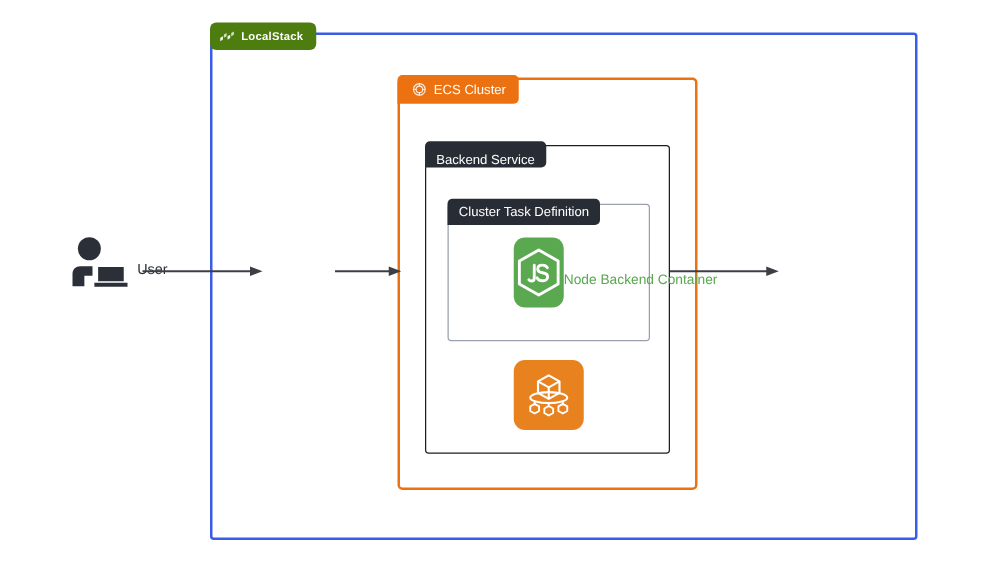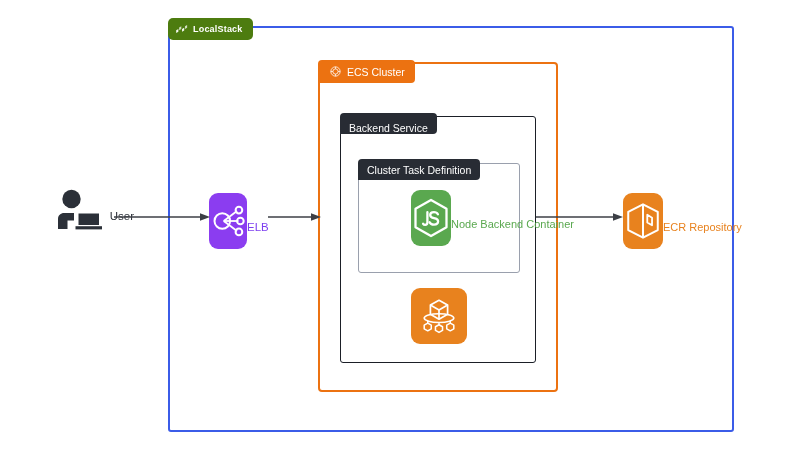--- a/index.html
+++ b/index.html
@@ -259,36 +259,20 @@
       <svg width="52" height="44" viewBox="0 0 52 44" aria-hidden="true">
         <circle cx="17.5" cy="10" r="9.2" fill="#2b3038"></circle>
         <path d="M4 40 L4 30 C4 26.5 6.6 24 10.2 24 L20 24 L20 31.5 L13.5 31.5 L13.5 40 Z" fill="#2b3038"></path>
         <path d="M24.5 24.5 L45 24.5 L45 36 L24.5 36 Z" fill="#2b3038"></path>
         <path d="M21.5 37.2 L48 37.2 L48 40.4 L21.5 40.4 Z" fill="#2b3038"></path>
       </svg>
     </div>
     <div class="node-label">User</div>
   </div>
 
-  <div class="node node-elb">
-    <div class="icon-tile tile-elb">
-      <svg width="38" height="38" viewBox="0 0 40 40" aria-hidden="true">
-        <g stroke="#ffffff" stroke-width="1.9" fill="none">
-          <line x1="15.5" y1="20" x2="29.5" y2="9.5"></line>
-          <line x1="15.5" y1="20" x2="31" y2="20"></line>
-          <line x1="15.5" y1="20" x2="29.5" y2="30.5"></line>
-        </g>
-        <circle cx="14" cy="20" r="8.2" fill="none" stroke="#ffffff" stroke-width="2.1"></circle>
-        <circle cx="31.5" cy="8.5" r="3.5" fill="none" stroke="#ffffff" stroke-width="2.1"></circle>
-        <circle cx="33" cy="20" r="3.5" fill="none" stroke="#ffffff" stroke-width="2.1"></circle>
-        <circle cx="31.5" cy="31.5" r="3.5" fill="none" stroke="#ffffff" stroke-width="2.1"></circle>
-      </svg>
-    </div>
-    <div class="node-label">ELB</div>
-  </div>
 
   <div class="node node-node">
     <div class="icon-tile tile-node">
       <svg width="40" height="42" viewBox="0 0 40 42" aria-hidden="true">
         <path d="M20 3 L35.5 11.8 L35.5 30.2 L20 39 L4.5 30.2 L4.5 11.8 Z" fill="none" stroke="#ffffff" stroke-width="2.3" stroke-linejoin="round"></path>
         <path d="M16.4 15.2 L16.4 25.6 C16.4 27.1 15.4 27.8 14.2 27.8 C13.2 27.8 12.5 27.4 12.1 26.8" fill="none" stroke="#ffffff" stroke-width="2.3" stroke-linecap="round"></path>
         <path d="M26.9 17.2 C26.2 15.9 24.8 15.1 22.9 15.1 C20.7 15.1 19.2 16.3 19.2 18.1
                  C19.2 20.1 20.8 20.8 23.0 21.2 C25.4 21.6 27.1 22.2 27.1 24.3
                  C27.1 26.2 25.5 27.6 23.0 27.6 C20.8 27.6 19.2 26.6 18.6 25.2" fill="none" stroke="#ffffff" stroke-width="2.3" stroke-linecap="round"></path>
       </svg>
@@ -313,30 +297,20 @@
         </g>
         <g stroke="#ffffff" stroke-width="1.5" fill="none">
           <line x1="10.2" y1="26.8" x2="10.2" y2="29.5"></line>
           <line x1="22" y1="28.6" x2="22" y2="31.2"></line>
           <line x1="33.8" y1="26.8" x2="33.8" y2="29.5"></line>
         </g>
       </svg>
     </div>
   </div>
 
-  <div class="node node-ecr">
-    <div class="icon-tile tile-ecr">
-      <svg width="40" height="40" viewBox="0 0 42 42" aria-hidden="true">
-        <path d="M21 3.5 L36.5 11.5 L36.5 30.5 L21 38.5 L5.5 30.5 L5.5 11.5 Z" fill="none" stroke="#ffffff" stroke-width="2.1" stroke-linejoin="round"></path>
-        <path d="M21 3.5 L21 38.5" stroke="#ffffff" stroke-width="2.1" fill="none"></path>
-        <path d="M25.5 14.5 L25.5 22.5 L30.5 25.5 L30.5 17.5 Z" fill="none" stroke="#ffffff" stroke-width="1.9" stroke-linejoin="round"></path>
-      </svg>
-    </div>
-    <div class="node-label">ECR Repository</div>
-  </div>
 
   <div class="arrow arrow-user-elb">
     <svg width="96" height="10" viewBox="0 0 96 10" aria-hidden="true">
       <line x1="0" y1="5" x2="87" y2="5" stroke="#3c3f46" stroke-width="1.7"></line>
       <path d="M96 5 L86 1.2 L86 8.8 Z" fill="#3c3f46"></path>
     </svg>
   </div>
 
   <div class="arrow arrow-elb-ecs">
     <svg width="53" height="10" viewBox="0 0 53 10" aria-hidden="true">

